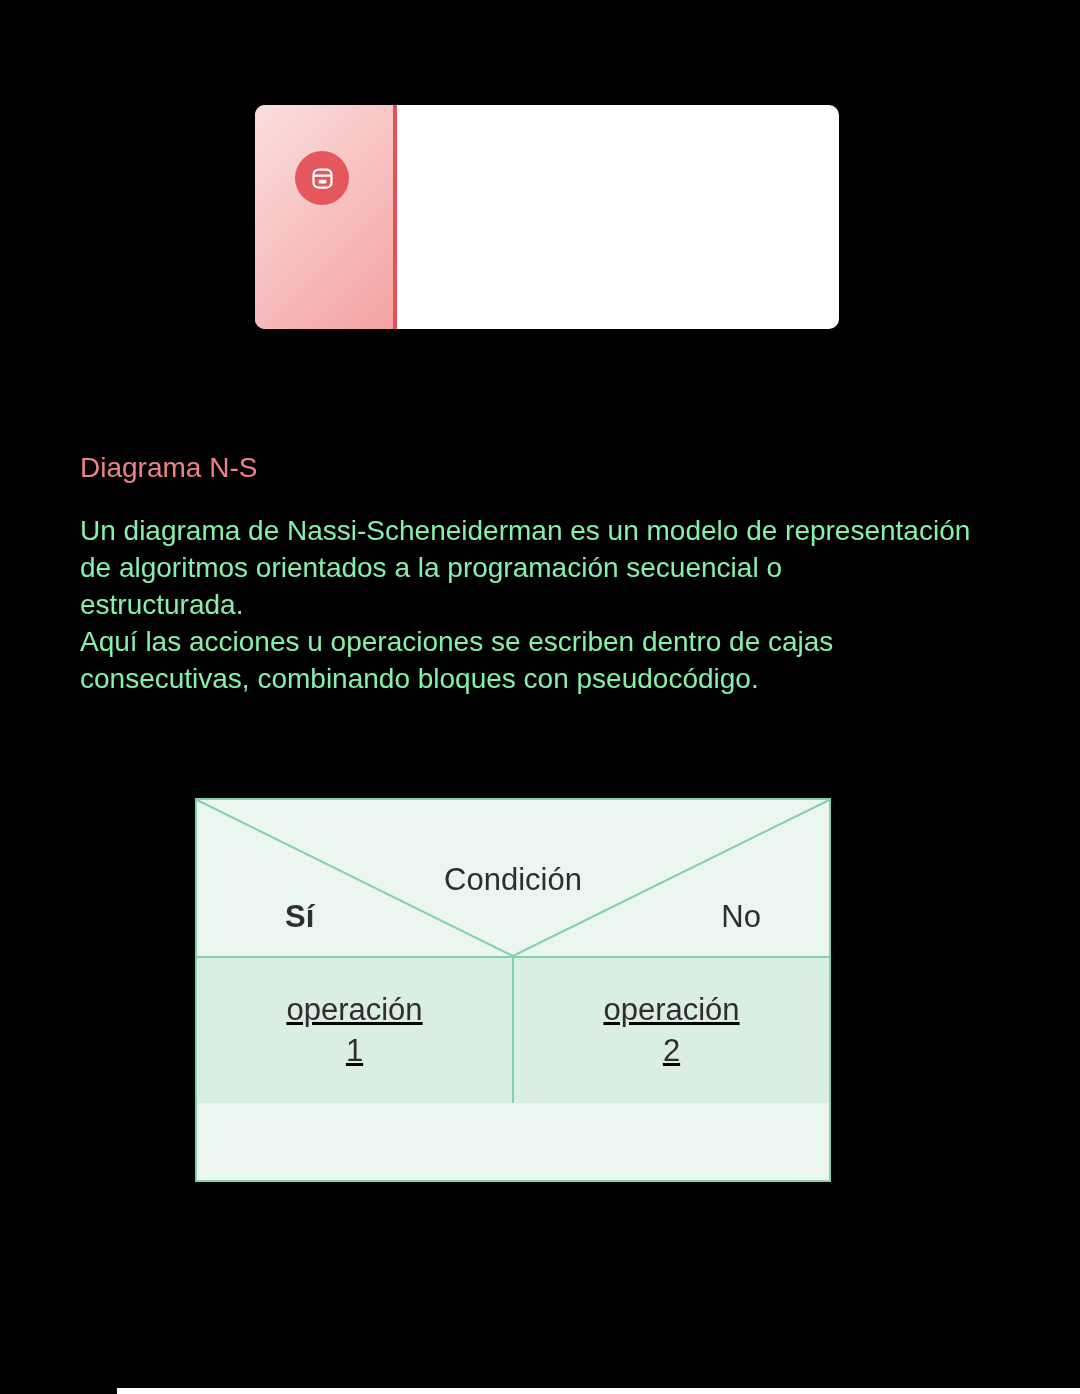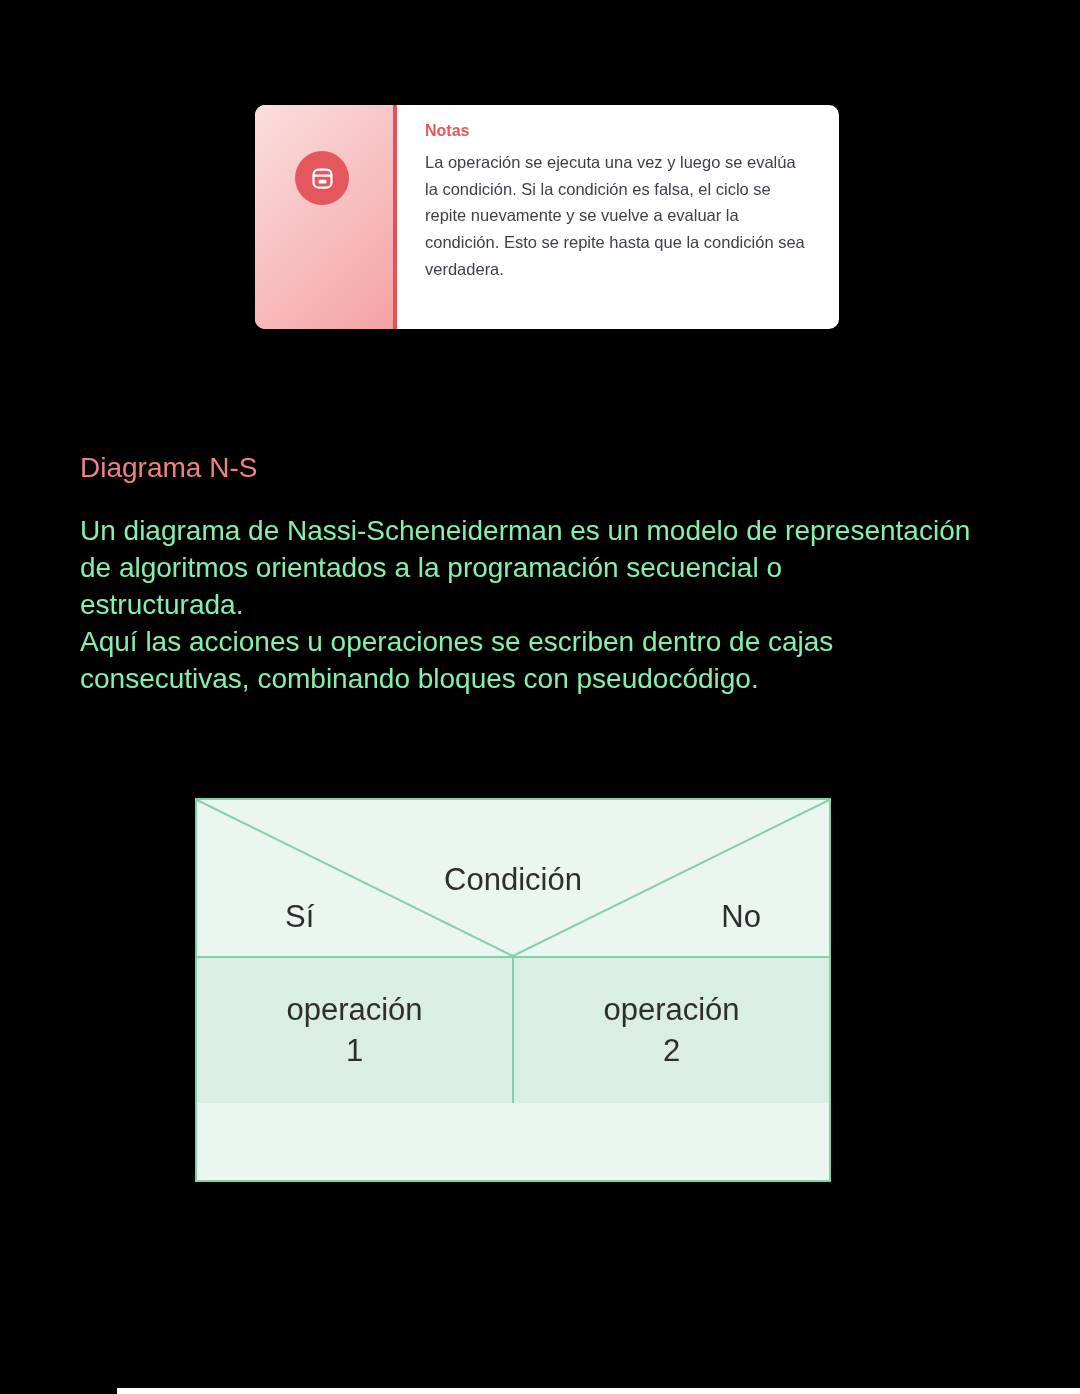--- a/index.html
+++ b/index.html
@@ -58,25 +58,26 @@
 
   
   .ns-diagram{
     position:absolute;left:195px;top:798px;width:636px;height:384px;
     border:2px solid var(--diagram-line);background:var(--mint-light);
   }
   .ns-top{position:relative;height:156px;background:var(--mint-light);}
   .ns-top svg{position:absolute;left:0;top:0;width:100%;height:100%;display:block;}
   .ns-label{position:absolute;color:var(--diagram-text);font-size:31px;}
   .ns-cond{left:0;right:0;top:62px;text-align:center;}
-  .ns-yes{left:88px;top:99px;}
+  .ns-yes{left:88px;top:99px;font-weight:bold;}
   .ns-no{right:68px;top:99px;}
   .ns-bottom{
     display:flex;height:147px;background:var(--mint-dark);
     border-top:2px solid var(--diagram-line);
+    text-decoration:underline;
   }
   .ns-cell{
     flex:1;display:flex;align-items:center;justify-content:center;
     text-align:center;white-space:pre-line;
     color:var(--diagram-text);font-size:31px;line-height:1.3;
   }
   .ns-cell.second{border-left:2px solid var(--diagram-line);}
 
   
   .next-edge{
@@ -88,24 +89,20 @@
 
 <div class="notas-card">
   <div class="notas-left">
     <div class="notas-icon-circle">
       <svg width="27" height="27" viewBox="0 0 24 24" aria-hidden="true">
         <rect x="4" y="4" width="16" height="16" rx="4.5" fill="none" stroke="#ffffff" stroke-width="2"></rect>
         <line x1="4" y1="9.5" x2="20" y2="9.5" stroke="#ffffff" stroke-width="2"></line>
         <rect x="8.5" y="13" width="7" height="3.5" rx="1" fill="#ffffff"></rect>
       </svg>
     </div>
-  </div>
-  <div class="notas-body">
-    <div class="notas-title">Notas</div>
-    <div class="notas-text">La operación se ejecuta una vez y luego se evalúa la condición. Si la condición es falsa, el ciclo se repite nuevamente y se vuelve a evaluar la condición. Esto se repite hasta que la condición sea verdadera.</div>
   </div>
 </div>
 
 <h2 class="section-title">Diagrama N-S</h2>
 
 <p class="paragraph">Un diagrama de Nassi-Scheneiderman es un modelo de representación de algoritmos orientados a la programación secuencial o
 estructurada.
 Aquí las acciones u operaciones se escriben dentro de cajas consecutivas, combinando bloques con pseudocódigo.</p>
 
 <div class="ns-diagram">

